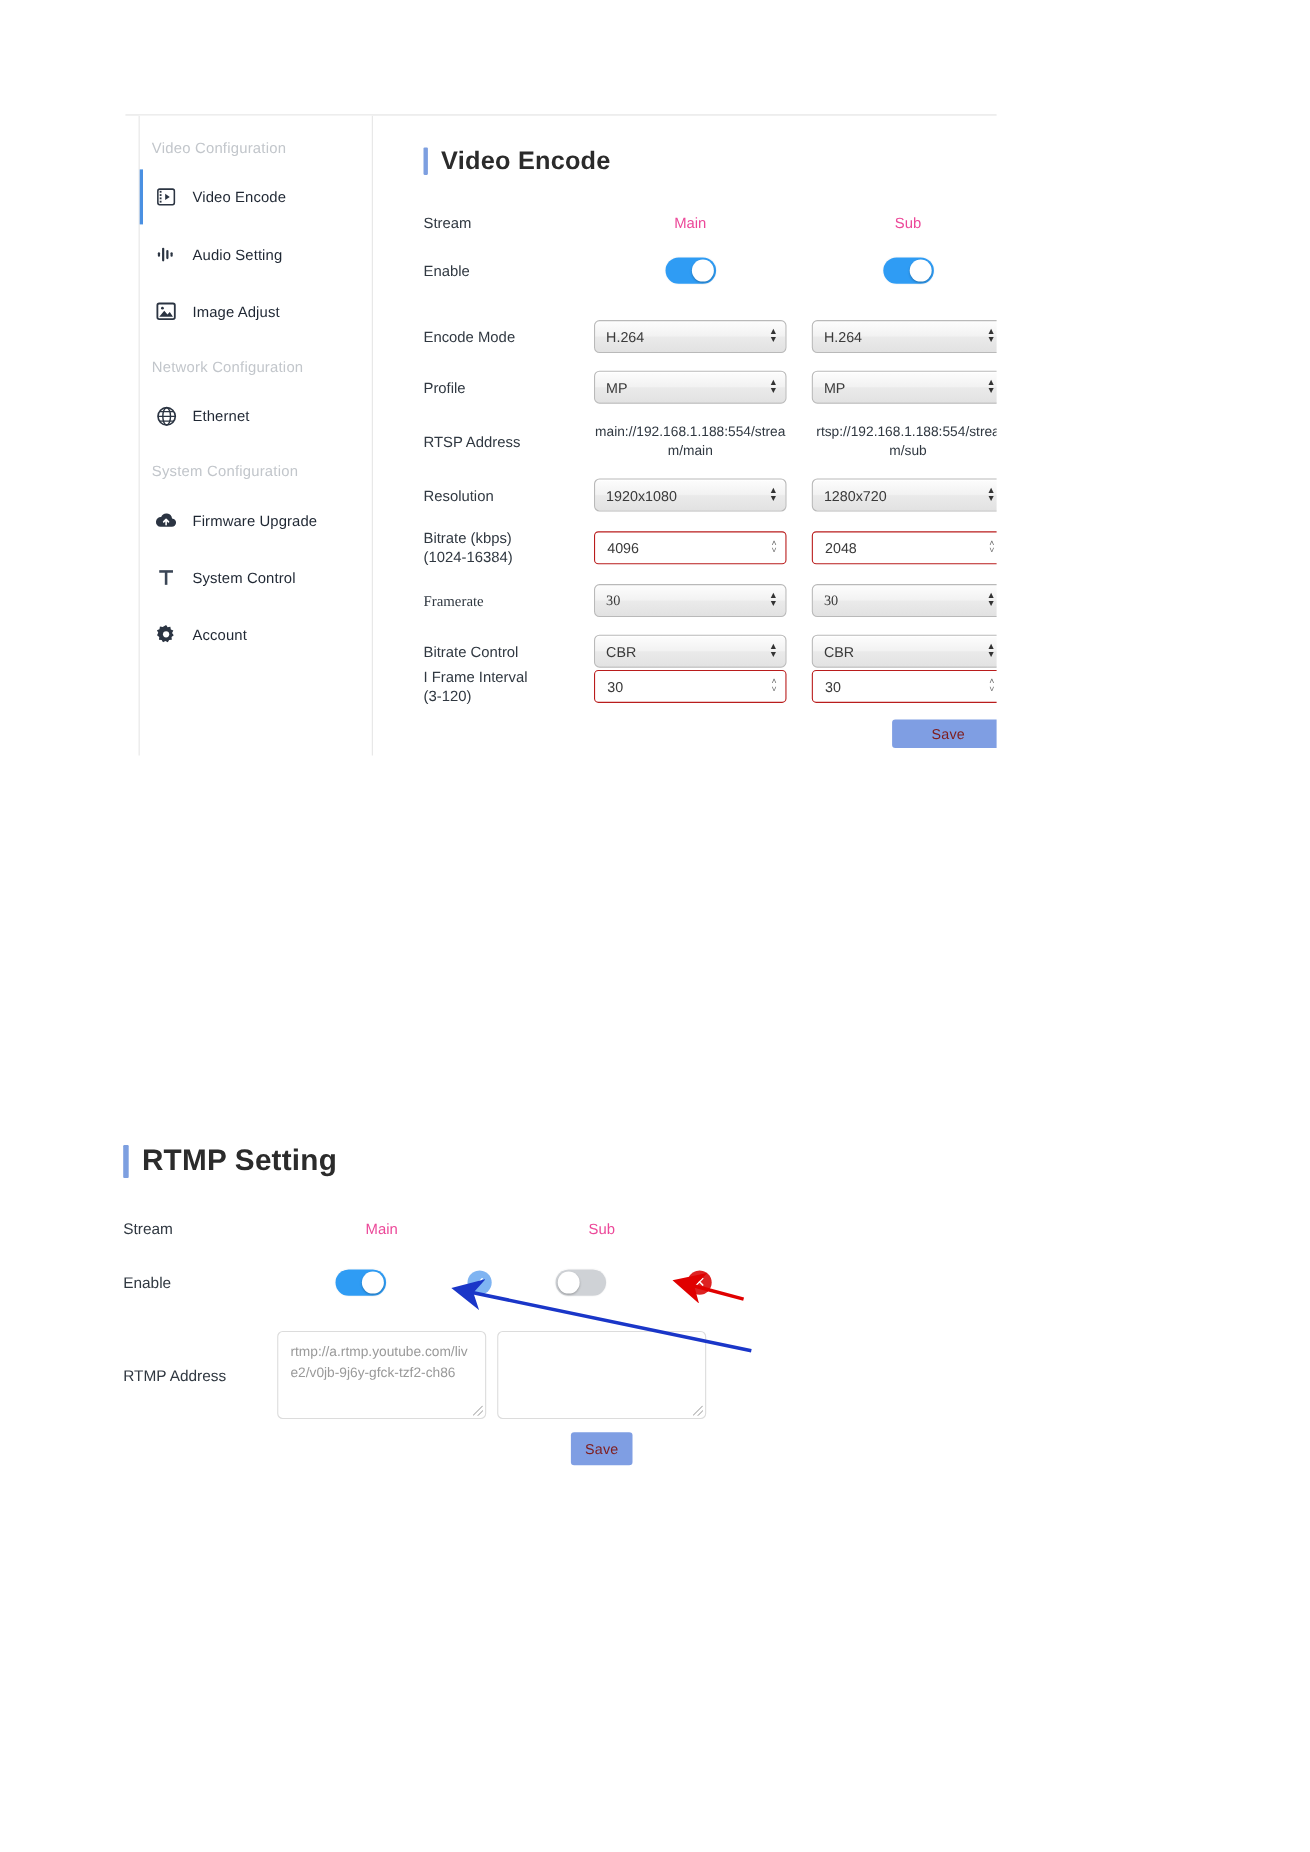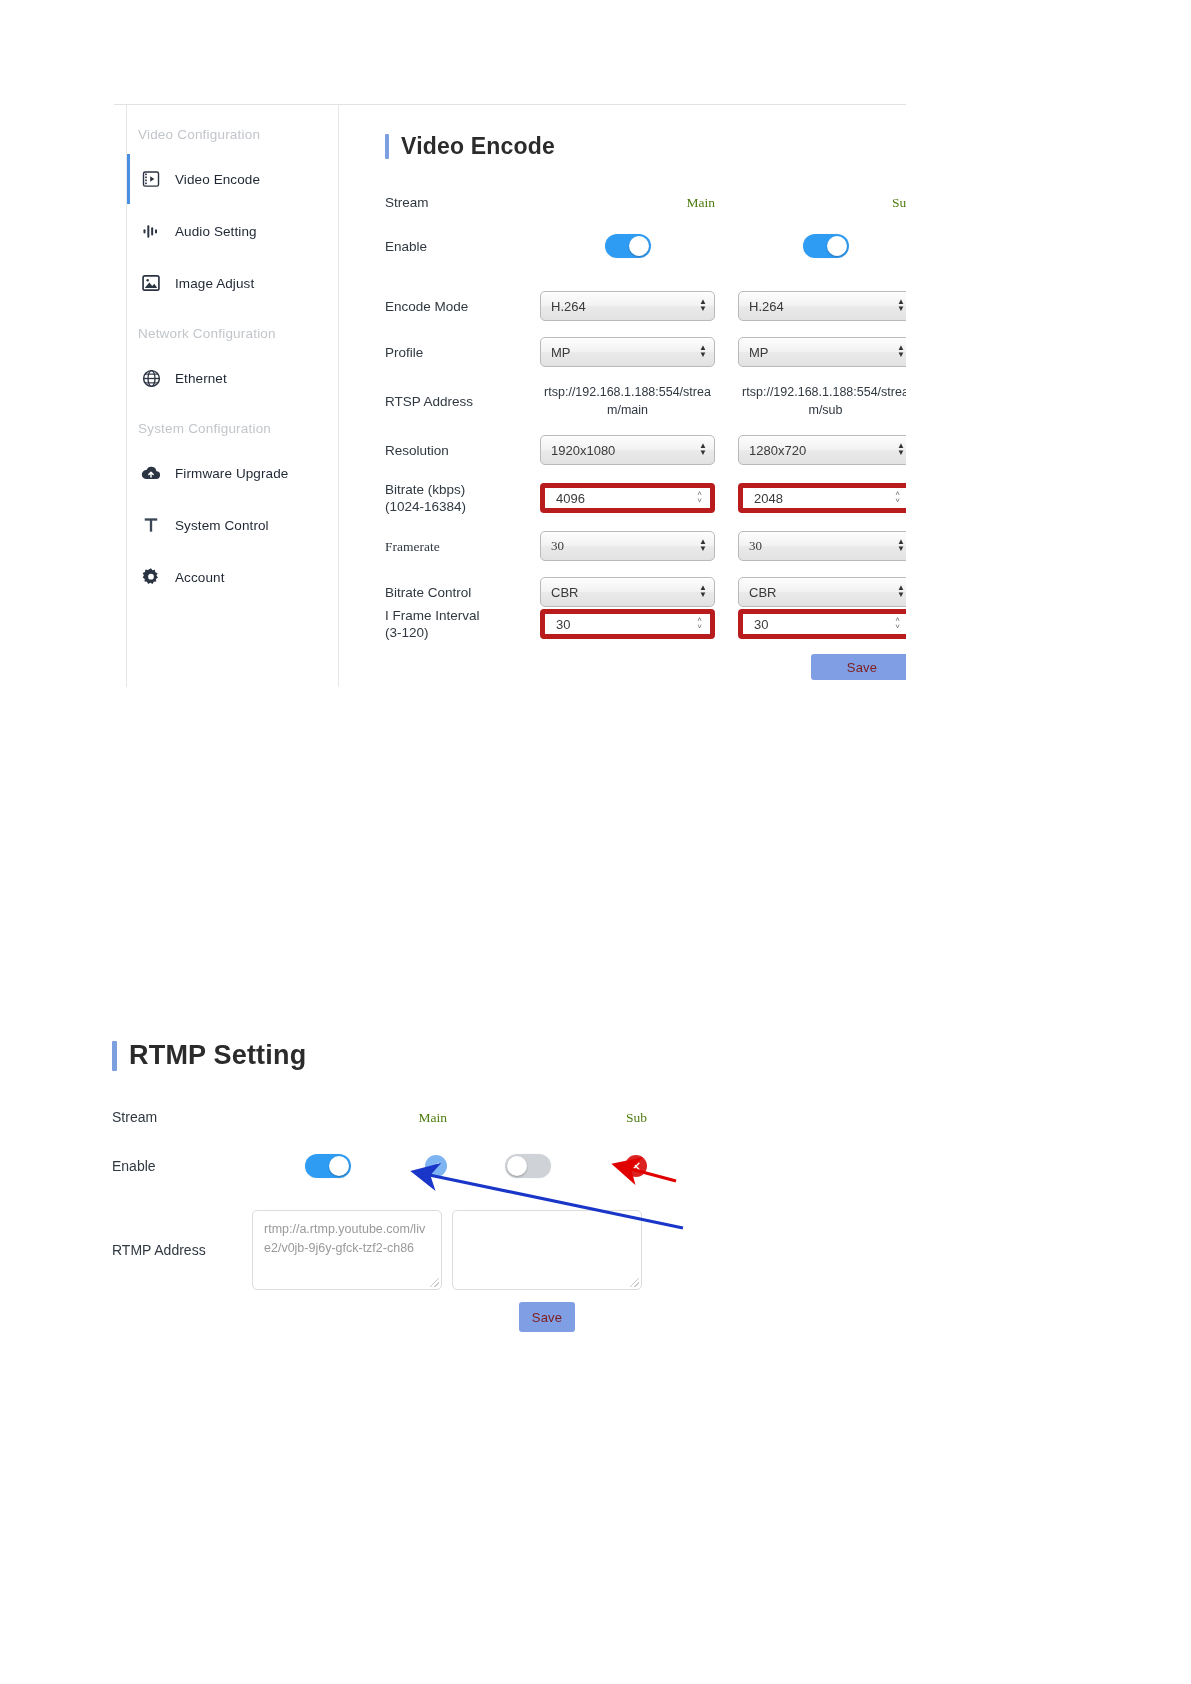--- a/index.html
+++ b/index.html
@@ -50,39 +50,39 @@
   .sectitle .bar{
     width:4px;height:25px;background:#7d9fe0;margin-right:12px;border-radius:1px;
   }
 
   .frow{display:flex;align-items:center;margin-bottom:0;}
   .flabel{
     width:155px;flex:0 0 155px;font-size:13.5px;color:#303841;line-height:17px;
   }
   .fcol{width:175px;flex:0 0 175px;margin-right:23px;}
   .fcol:last-child{margin-right:0;}
-  .colhdr{text-align:right;font-size:13.5px;color:#4d7c0f;font-family:Liberation Serif, serif;}
+  .colhdr{text-align:center;font-size:13.5px;color:#ec4899;}
 
   
   .sel{
     position:relative;height:30px;box-sizing:border-box;
     border:1px solid #b9b9b9;border-radius:5px;
     background:linear-gradient(to bottom,#fdfdfd 0%,#f2f2f2 48%,#eaeaea 52%,#e2e2e2 100%);
     box-shadow:0 1px 0 rgba(255,255,255,.9) inset;
     display:flex;align-items:center;padding:0 22px 0 10px;
     font-size:13px;color:#3a3a3a;
   }
   .sel .arrows{
     position:absolute;right:7px;top:50%;transform:translateY(-50%);
     display:flex;flex-direction:column;line-height:5px;font-size:8px;color:#333;
   }
   .sel .arrows i{font-style:normal;display:block;height:7px;}
   .numinput{
     position:relative;height:30px;box-sizing:border-box;
-    border:5px solid #b91c1c;border-radius:4px;background:#fff;
+    border:1px solid #b91c1c;border-radius:4px;background:#fff;
     display:flex;align-items:center;padding:0 22px 0 11px;
     font-size:13px;color:#3a3a3a;
   }
   .numinput .spin{
     position:absolute;right:8px;top:50%;transform:translateY(-50%);
     display:flex;flex-direction:column;font-size:8px;color:#6a6a6a;line-height:6px;
   }
   .numinput .spin i{font-style:normal;display:block;height:7px;}
 
   .toggle{
@@ -302,21 +302,21 @@
                 <i>▲</i>
                 <i>▼</i>
               </span>
           </div>
         </div>
       </div>
 
       <div class="frow" style="margin-bottom:16px;">
         <div class="flabel">RTSP Address</div>
         <div class="fcol">
-            <div class="rtsptxt">rtsp://192.168.1.188:554/stream/main</div>
+            <div class="rtsptxt">main://192.168.1.188:554/stream/main</div>
           </div>
         <div class="fcol">
             <div class="rtsptxt">rtsp://192.168.1.188:554/stream/sub</div>
           </div>
       </div>
 
       <div class="frow" style="margin-bottom:16px;">
         <div class="flabel">Resolution</div>
         <div class="fcol">
           <div class="sel">

